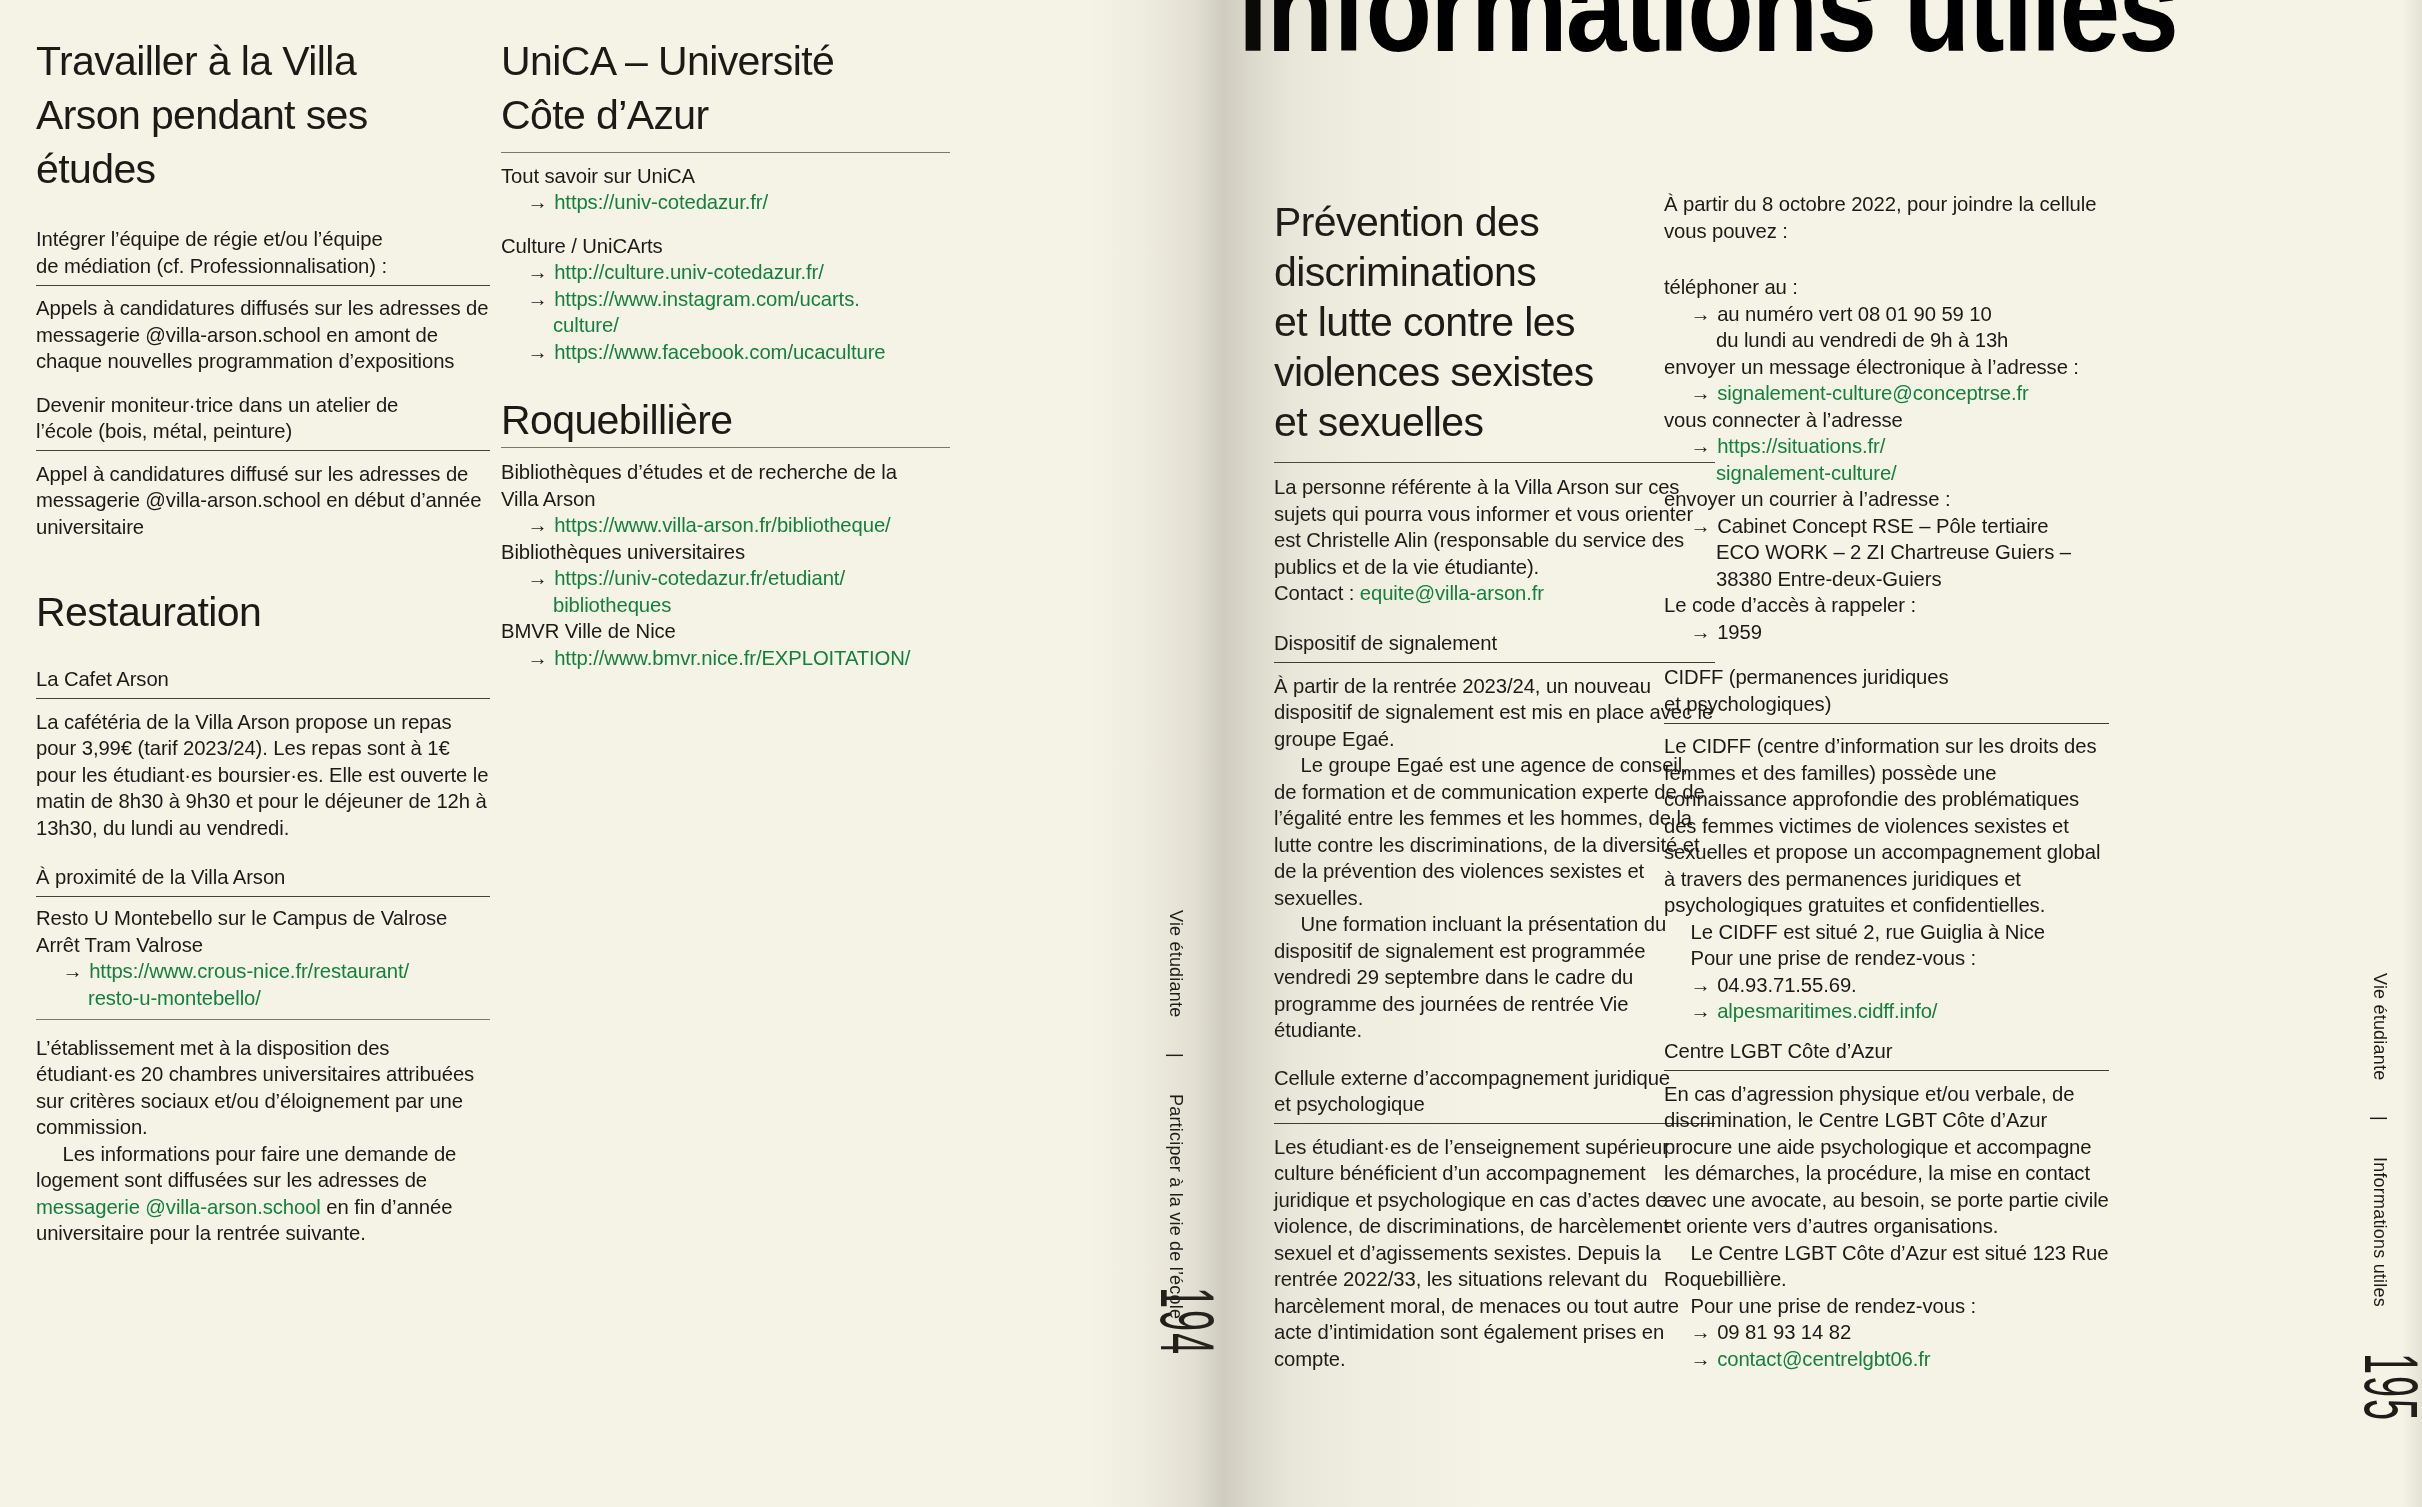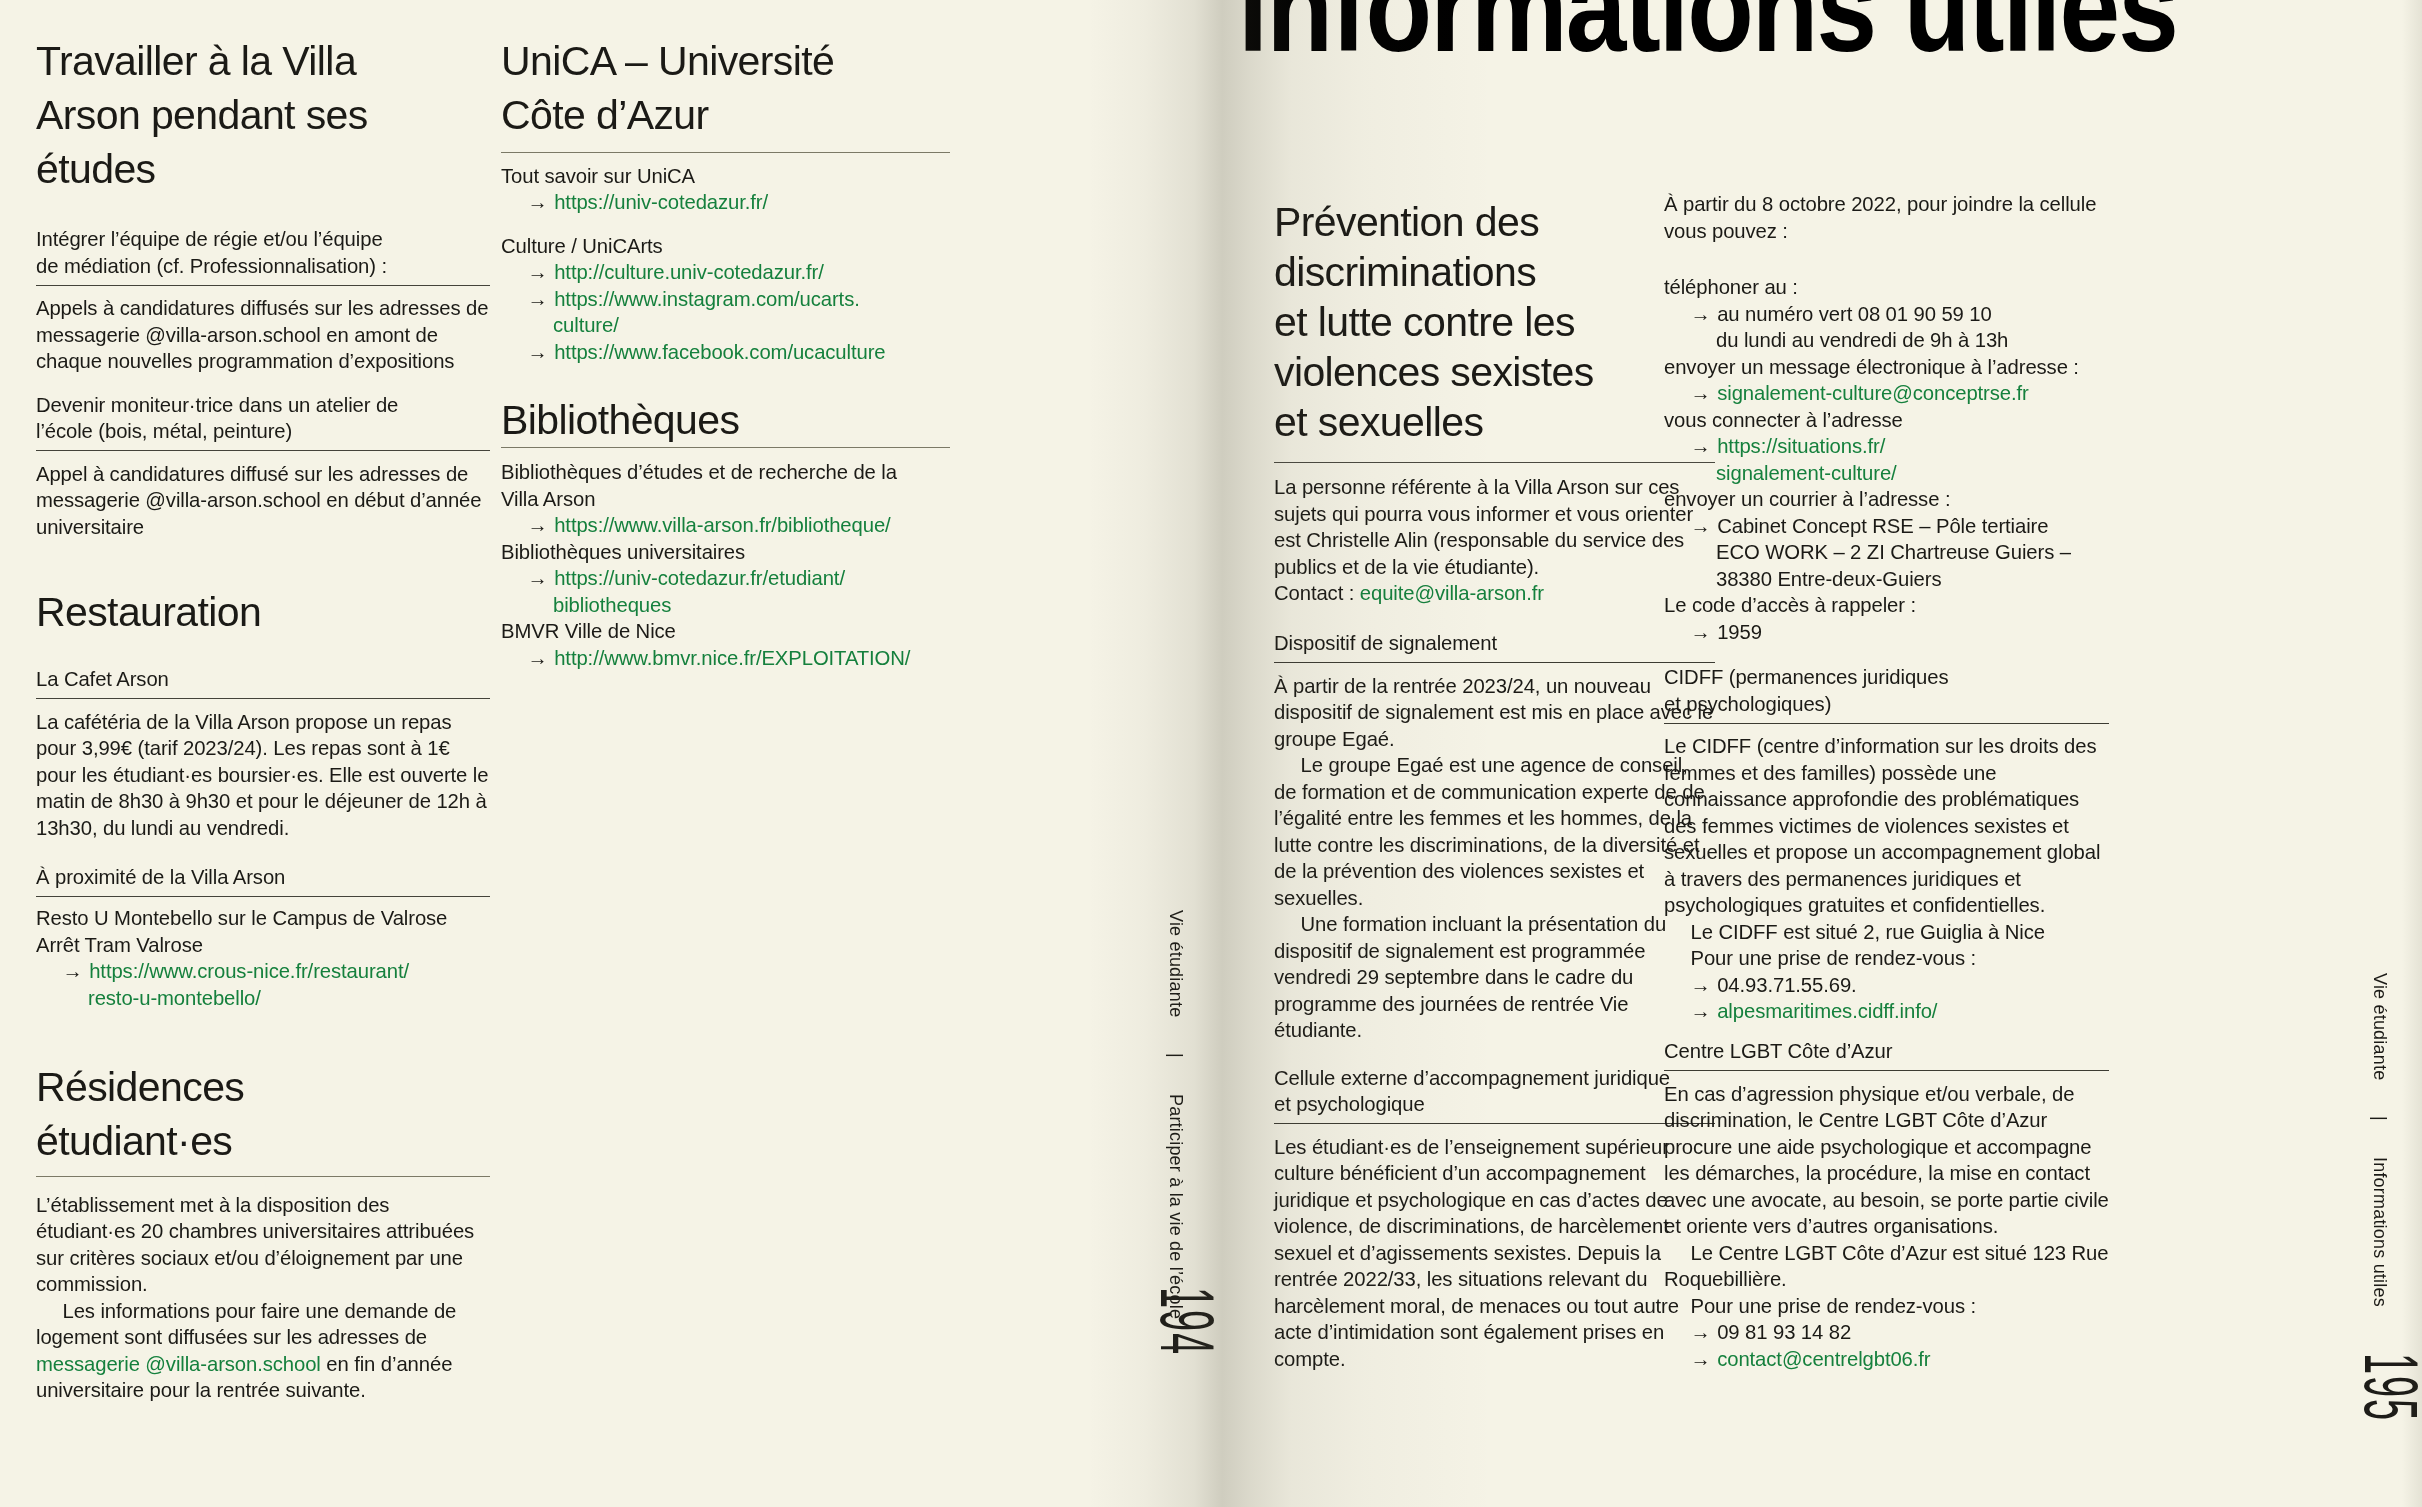--- a/index.html
+++ b/index.html
@@ -91,42 +91,40 @@
     <div class="rule"></div>
     <p class="p" style="margin-top:9.5px">La cafétéria de la Villa Arson propose un repas pour 3,99€ (tarif 2023/24). Les repas sont à 1€ pour les étudiant·es boursier·es. Elle est ouverte le matin de 8h30 à 9h30 et pour le déjeuner de 12h à 13h30, du lundi au vendredi.</p>
 
     <div class="lbl" style="margin-top:23px">À proximité de la Villa Arson</div>
     <div class="rule"></div>
     <p class="p prewrap" style="margin-top:8px">Resto U Montebello sur le Campus de Valrose
 Arrêt Tram Valrose</p>
     <div class="ll"><span class="arr">→</span><span class="green">https://www.crous-nice.fr/restaurant/</span></div>
     <div class="llc green">resto-u-montebello/</div>
 
-    <h1 class="prewrap" style="margin-top:49px">Résidences
-étudiant·es</h1>
     <div class="rule rule-olive" style="margin-top:7.6px"></div>
     <p class="p" style="margin-top:15px">L’établissement met à la disposition des étudiant·es 20 chambres universitaires attribuées sur critères sociaux et/ou d’éloignement par une commission.</p>
     <p class="p ind"><span>Les informations pour faire une demande de logement sont diffusées sur les adresses de </span><span class="green">messagerie @villa-arson.school</span><span> en fin d’année universitaire pour la rentrée suivante.</span></p>
   </div>
 
   <div class="col col2">
     <h1 class="prewrap" style="margin-top:34px">UniCA – Université
 Côte d’Azur</h1>
     <div class="rule rule-olive" style="margin-top:9.5px"></div>
 
     <div class="lbl" style="margin-top:10px">Tout savoir sur UniCA</div>
     <div class="ll"><span class="arr">→</span><span class="green">https://univ-cotedazur.fr/</span></div>
 
     <div class="lbl" style="margin-top:17px">Culture / UniCArts</div>
     <div class="ll"><span class="arr">→</span><span class="green">http://culture.univ-cotedazur.fr/</span></div>
     <div class="ll"><span class="arr">→</span><span class="green">https://www.instagram.com/ucarts.</span></div>
     <div class="llc green">culture/</div>
     <div class="ll"><span class="arr">→</span><span class="green">https://www.facebook.com/ucaculture</span></div>
 
-    <h1 style="margin-top:28px">Bibliothèques</h1>
+    <h1 style="margin-top:28px">Roquebillière</h1>
     <div class="rule rule-olive" style="margin-top:0"></div>
 
     <div class="lbl prewrap" style="margin-top:11.4px">Bibliothèques d’études et de recherche de la
 Villa Arson</div>
     <div class="ll"><span class="arr">→</span><span class="green">https://www.villa-arson.fr/bibliotheque/</span></div>
     <div class="lbl">Bibliothèques universitaires</div>
     <div class="ll"><span class="arr">→</span><span class="green">https://univ-cotedazur.fr/etudiant/</span></div>
     <div class="llc green">bibliotheques</div>
     <div class="lbl">BMVR Ville de Nice</div>
     <div class="ll"><span class="arr">→</span><span class="green">http://www.bmvr.nice.fr/EXPLOITATION/</span></div>

